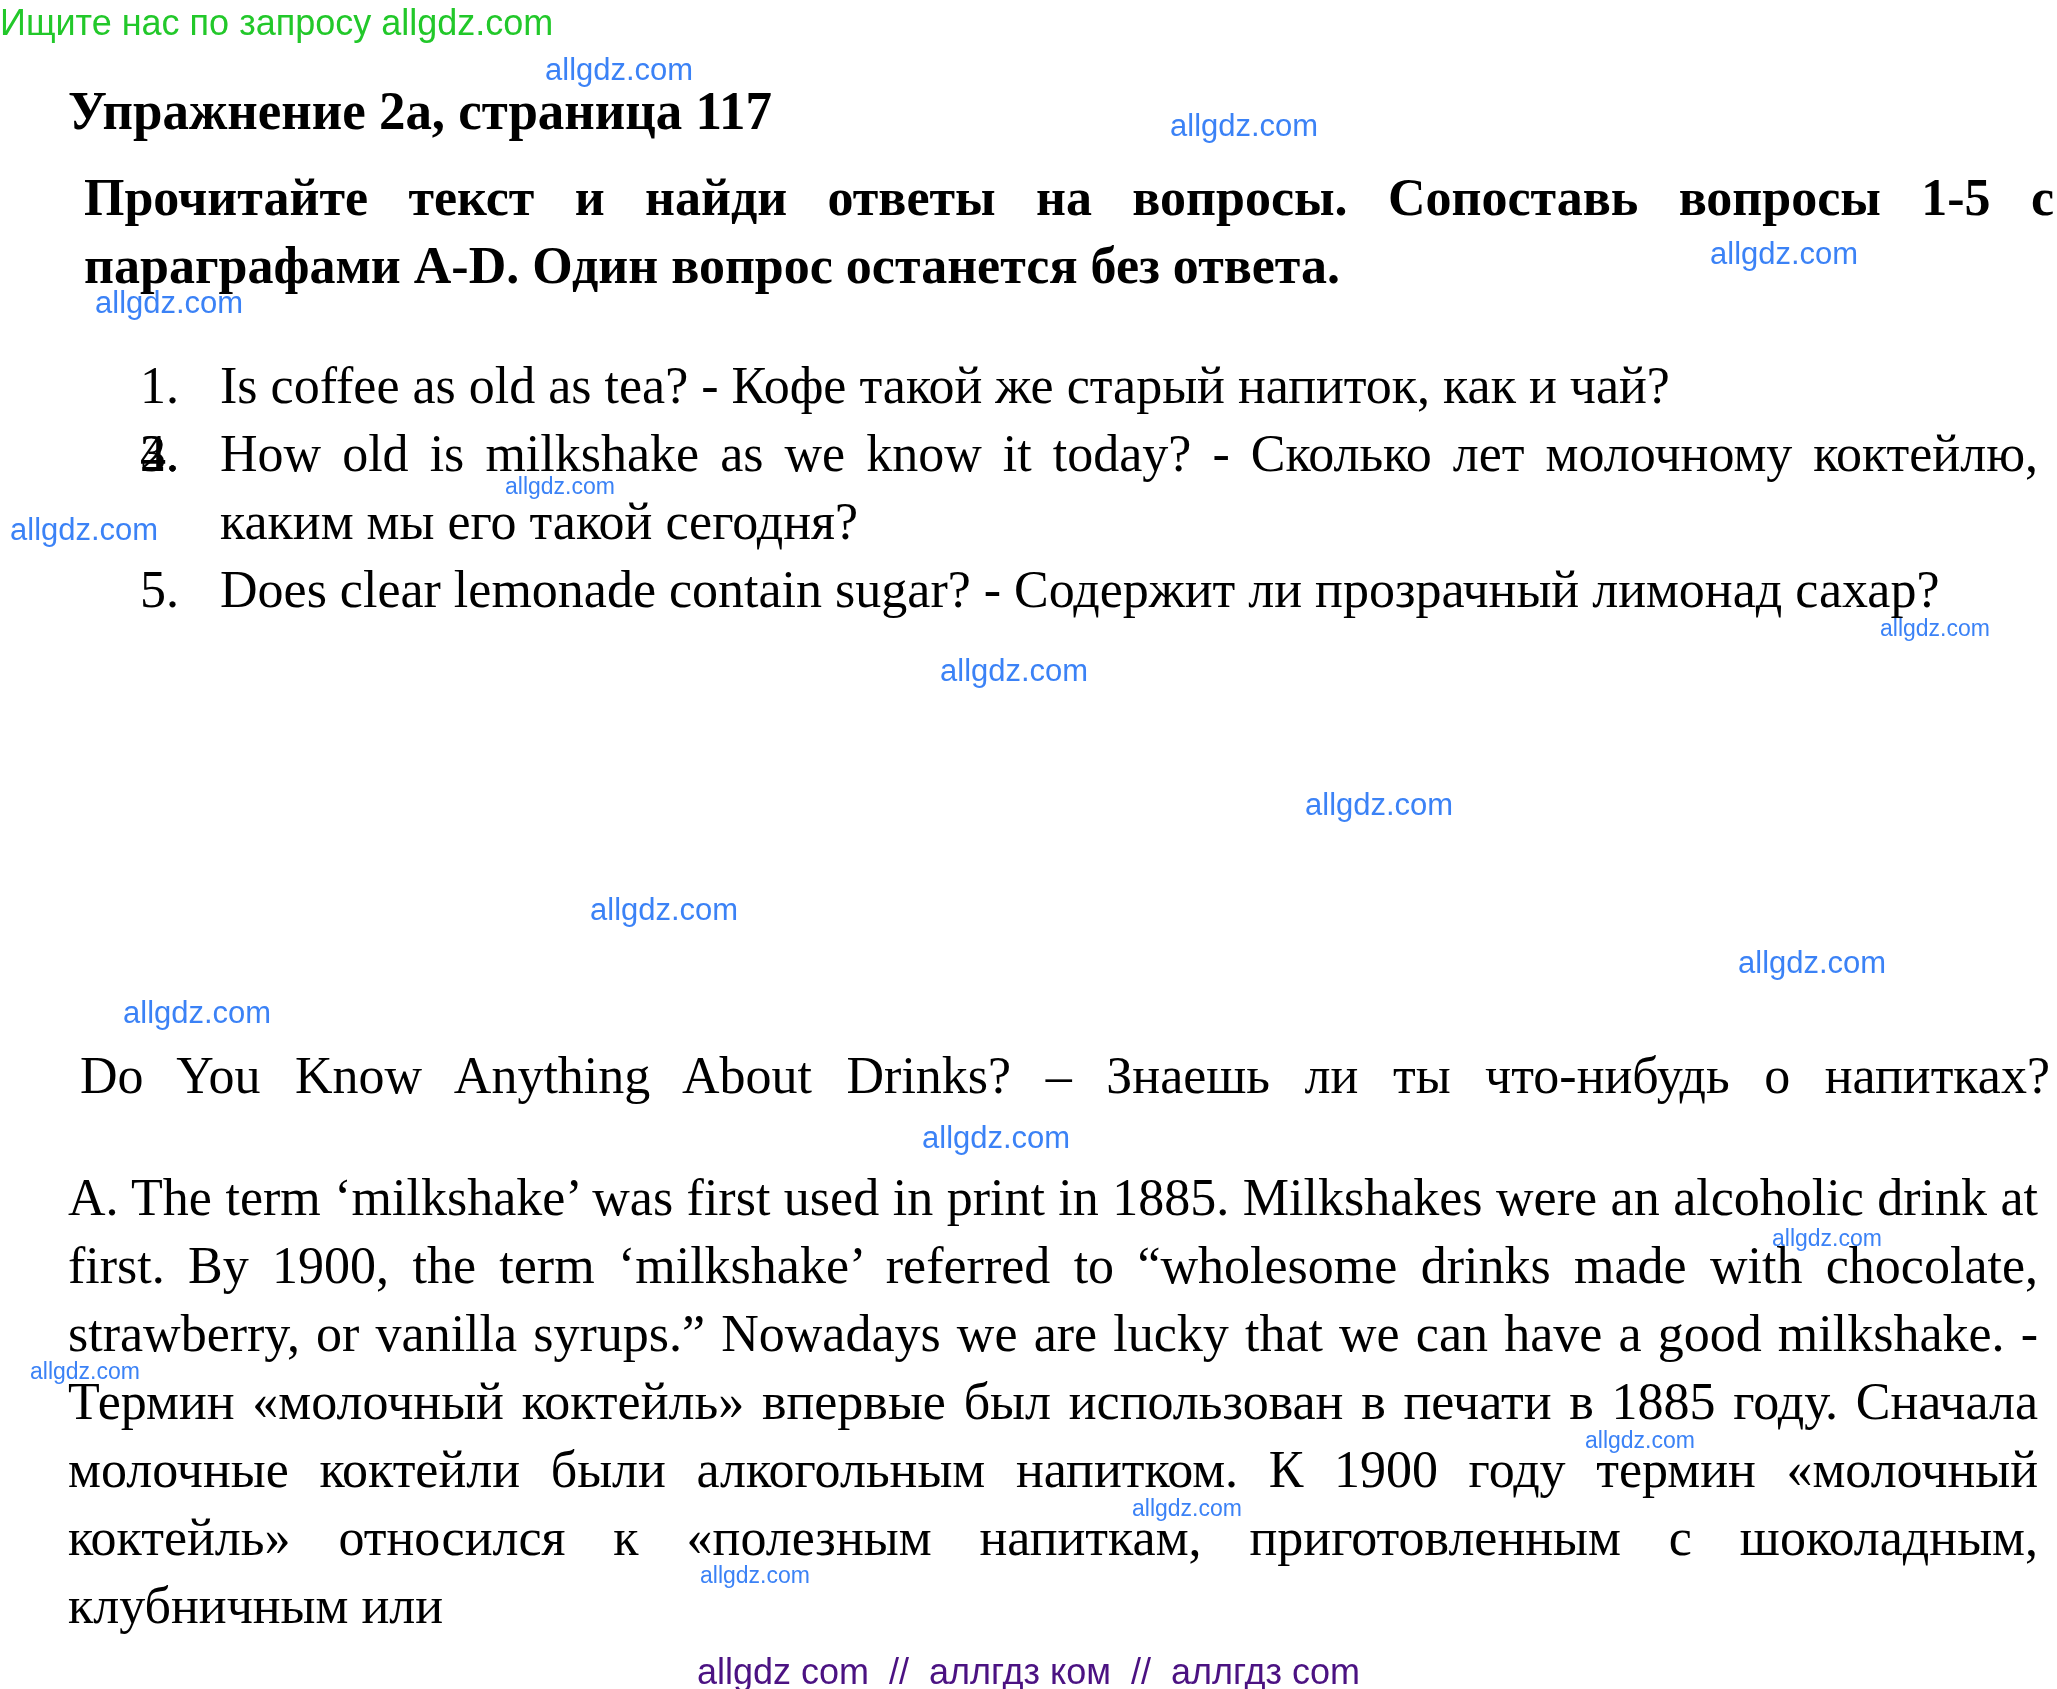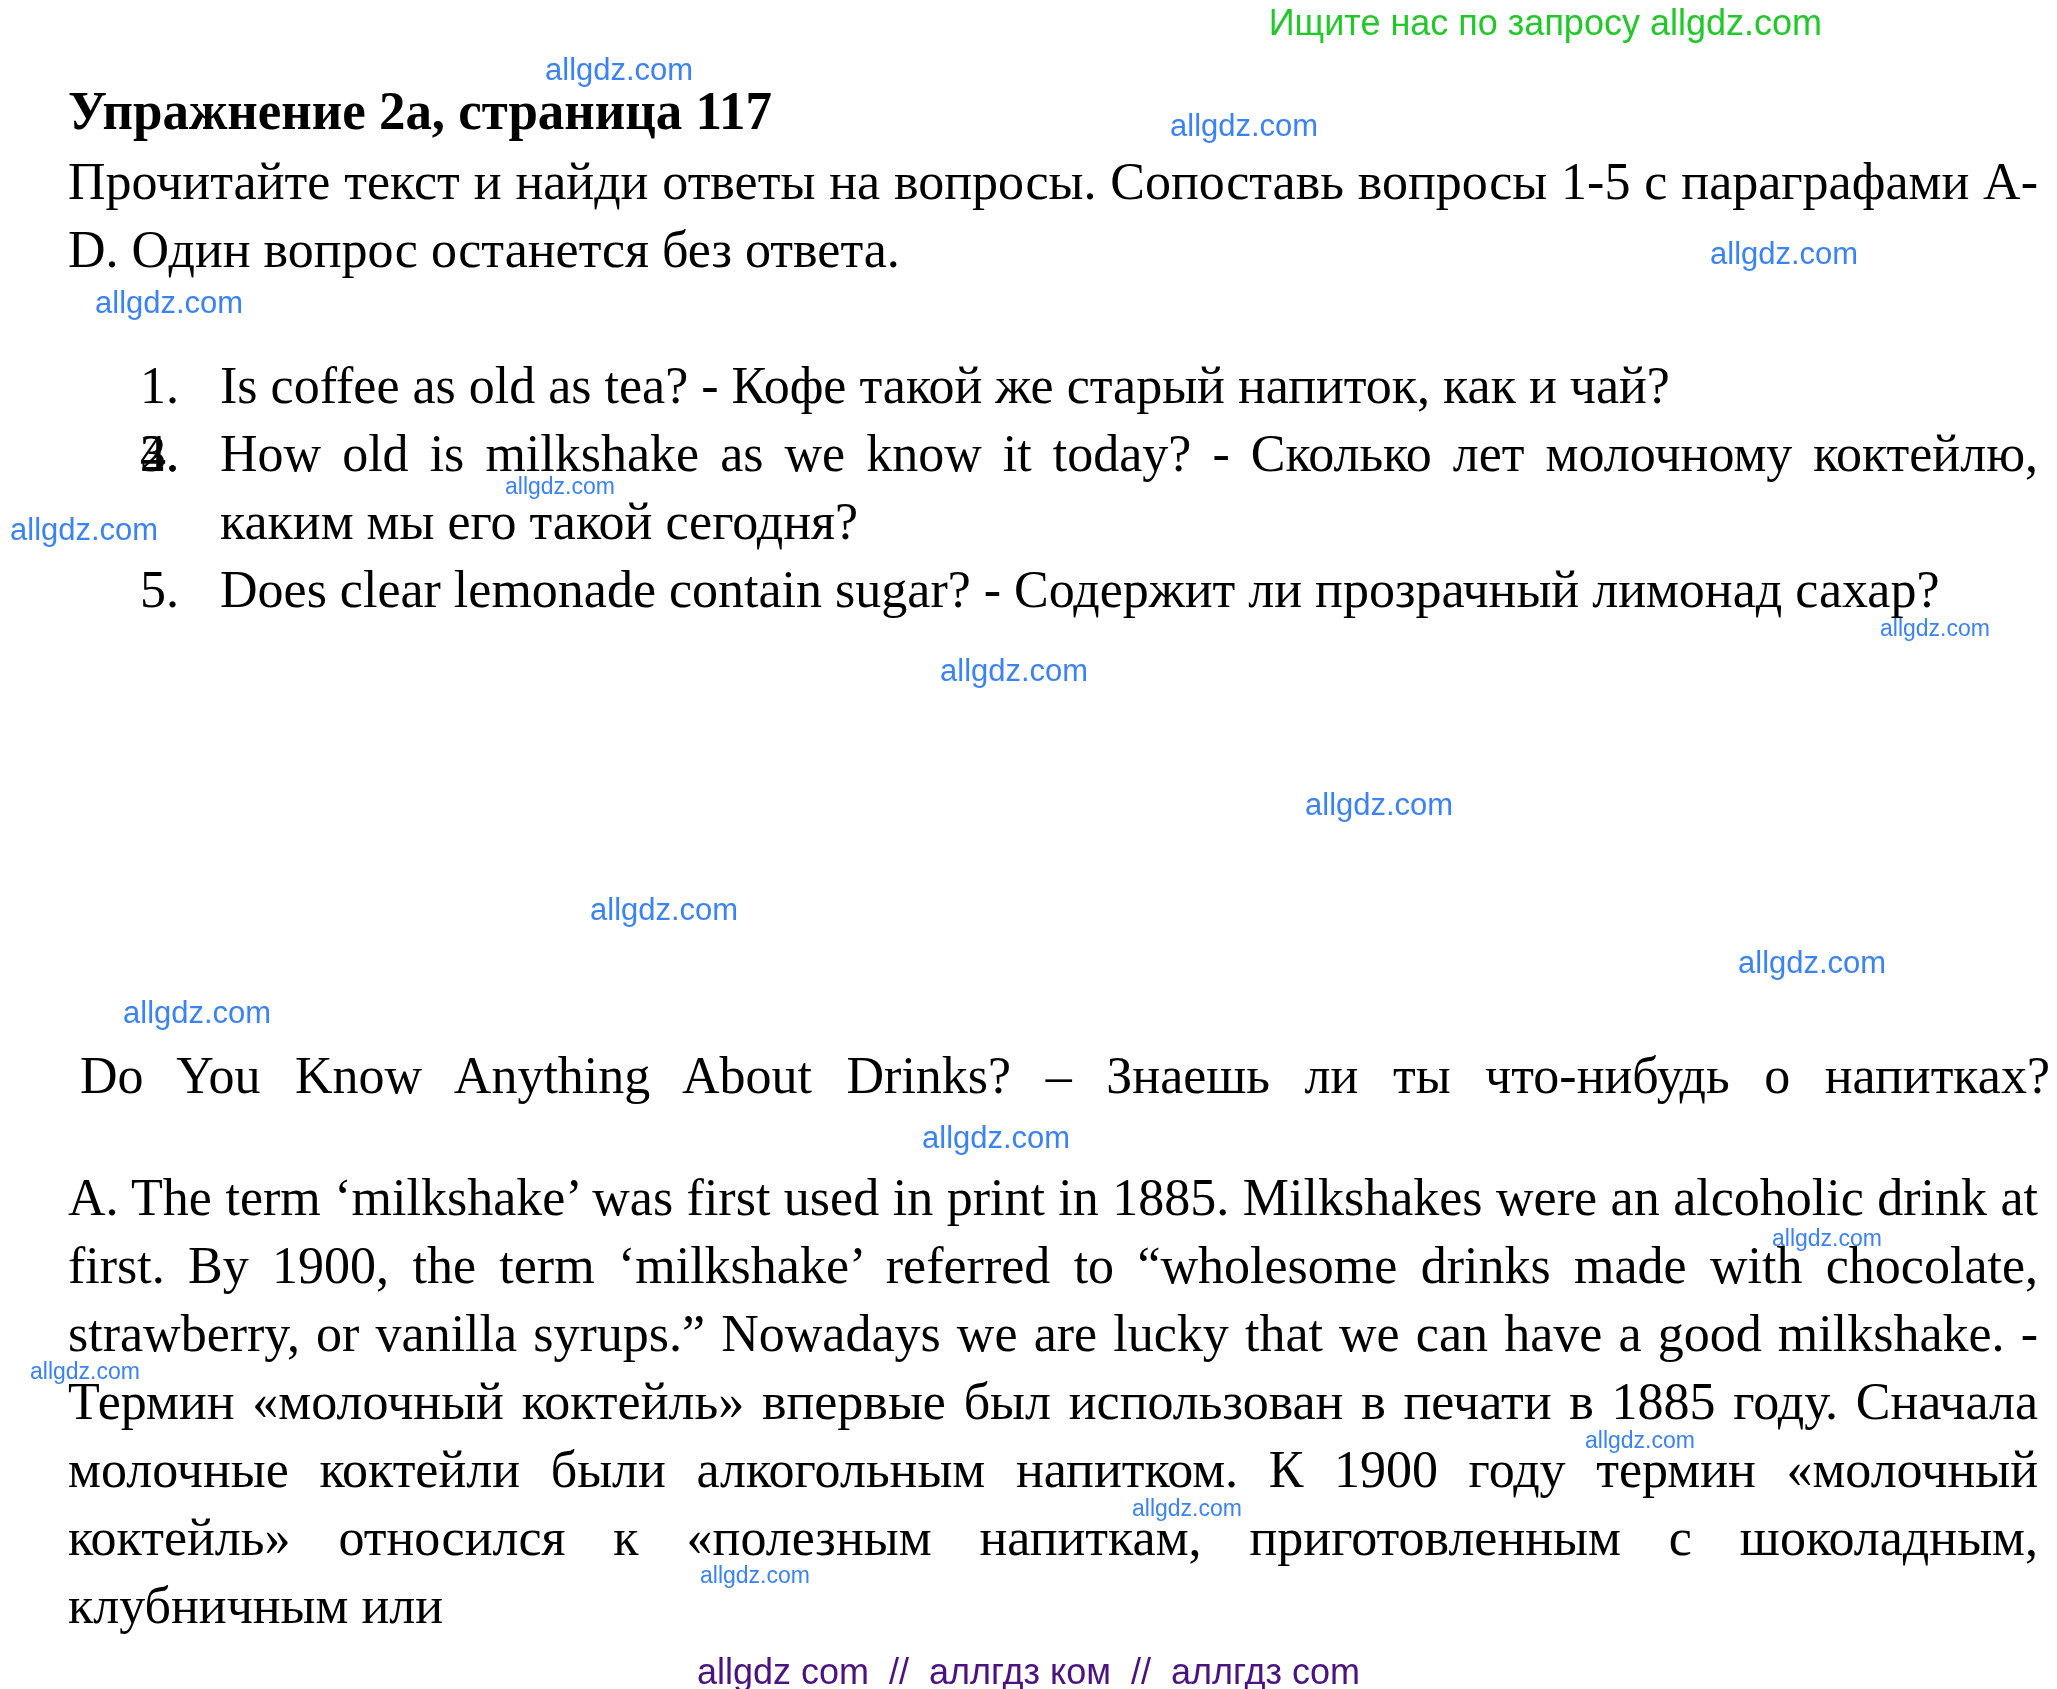--- a/index.html
+++ b/index.html
@@ -1,20 +1,20 @@
 <!DOCTYPE html>
 <html><head>
 <meta charset="utf-8">
 <style>
   html, body { margin: 0; padding: 0; background: #ffffff; }
   body { width: 2057px; height: 1689px; position: relative; overflow: hidden; }
   .serif { font-family: "Liberation Serif", "DejaVu Serif", serif; color: #000; }
   .sans { font-family: "Liberation Sans", "DejaVu Sans", sans-serif; }
   .top-banner {
-    position: absolute; top: 2px; left: 0; width: 1822px; text-align: right;
+    position: absolute; top: 2px; left: 0; width: 1822px; text-align: left;
     font-size: 36px; color: #22c82a; line-height: 42px;
   }
   .title {
     position: absolute; left: 68px; top: 78px; font-size: 54px; font-weight: bold;
     line-height: 66px; white-space: nowrap; transform: scaleX(0.98); transform-origin: left;
   }
   .block {
     position: absolute; left: 68px; width: 1970px; font-size: 52px; line-height: 68px;
     text-align: justify; text-align-last: left;
   }
@@ -32,21 +32,21 @@
     font-size: 36px; color: #4b1282; line-height: 40px; white-space: pre;
   }
 </style>
 </head>
 <body>
 
 <div class="top-banner sans">Ищите нас по запросу allgdz.com</div>
 
 <h1 class="title serif" style="margin:0;">Упражнение 2а, страница 117</h1>
 
-<p class="block serif instructions" style="margin:0;">Прочитайте текст и найди ответы на вопросы. Сопоставь вопросы 1-5 с параграфами A-D. Один вопрос останется без ответа.</p>
+<p class="block serif instructions" style="margin:16px;font-weight:bold;">Прочитайте текст и найди ответы на вопросы. Сопоставь вопросы 1-5 с параграфами A-D. Один вопрос останется без ответа.</p>
 
 <ol class="qlist serif">
   <li class="qitem">
     <span class="qnum">1.</span>
     <span>Is coffee as old as tea? - Кофе такой же старый напиток, как и чай?</span>
   </li>
   <li class="qitem">
     <span class="qnum">2.</span>
   </li>
   <li class="qitem">

